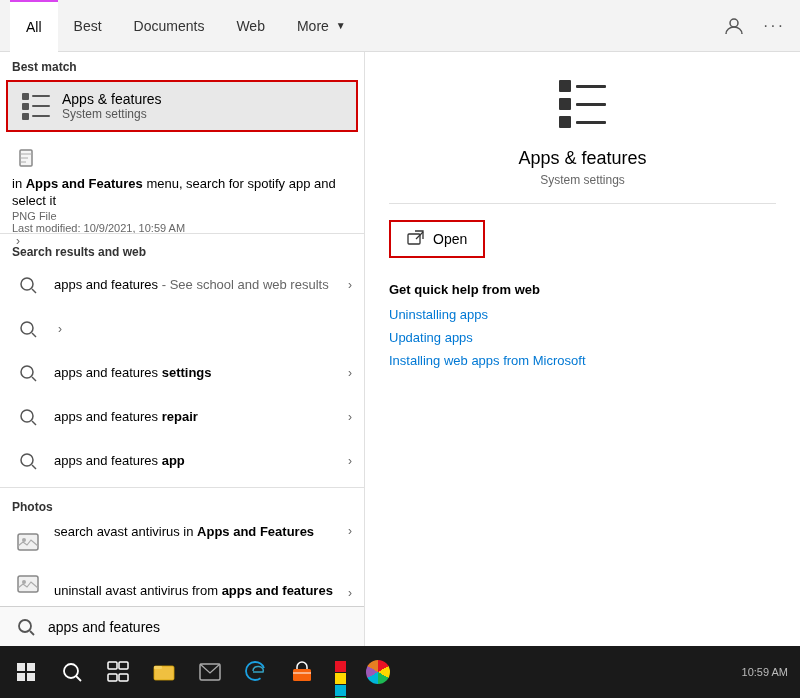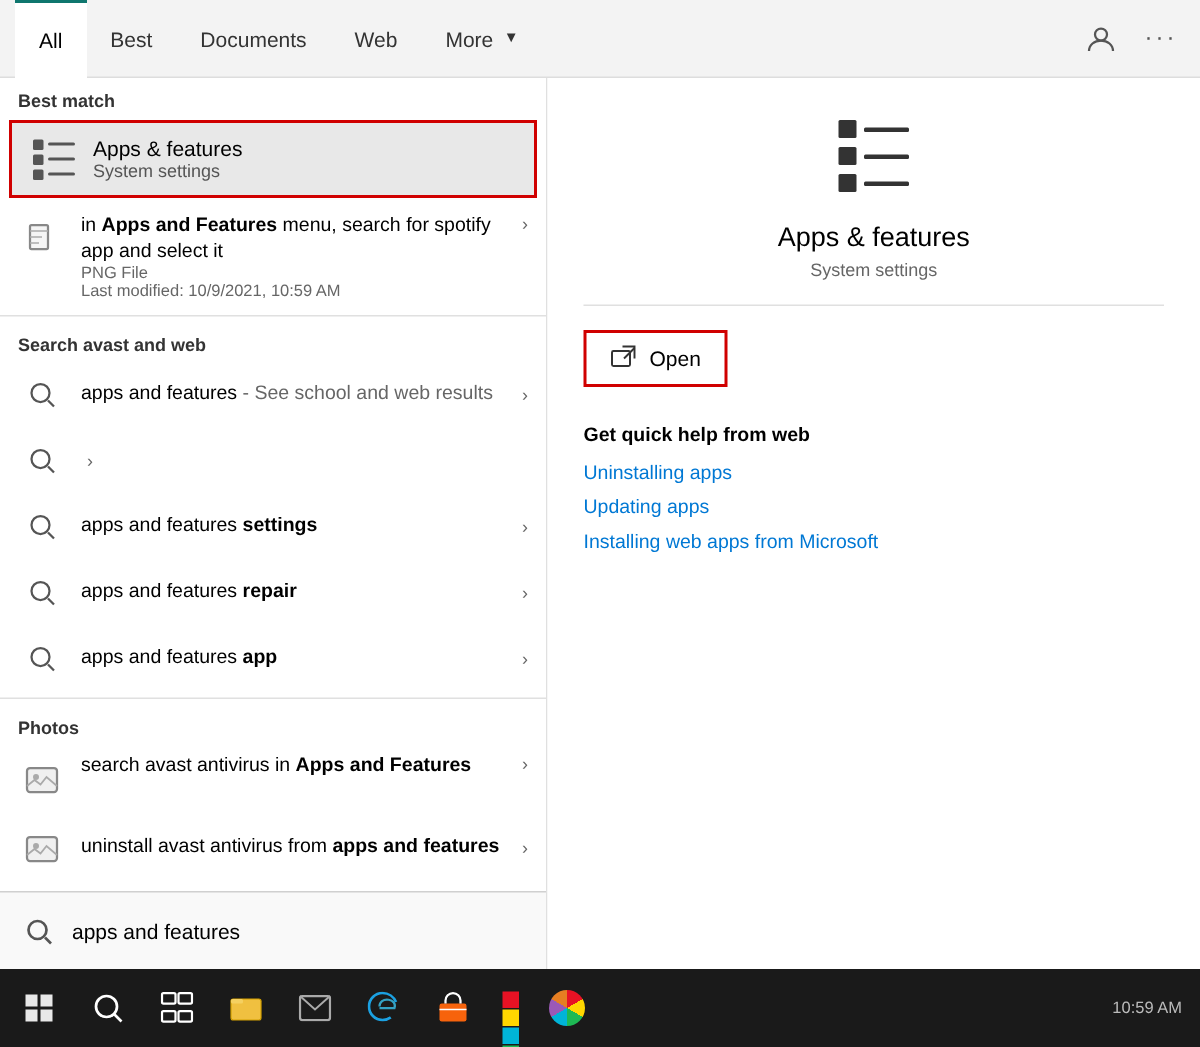--- a/index.html
+++ b/index.html
@@ -35,21 +35,21 @@
       height: 52px;
       display: flex;
       align-items: center;
       cursor: pointer;
       font-size: 14px;
       color: #333;
       position: relative;
     }
     .tab.active {
       background: #fff;
-      border-top: 2px solid #0f766e;
+      border-top: 2px solid #d946ef;
       color: #000;
     }
     .tab-more {
       display: flex;
       align-items: center;
       gap: 4px;
     }
     .tabs-right {
       margin-left: auto;
       display: flex;
@@ -398,40 +398,40 @@
               <div class="icon-line"></div>
             </div>
           </div>
         </div>
         <div class="best-match-text">
           <span class="best-match-title">Apps &amp; features</span>
           <span class="best-match-sub">System settings</span>
         </div>
       </div>
 
-      <div class="list-item" style="align-items: flex-start; padding-top: 8px;">
+      <div class="list-item" style="align-items: flex-start; padding-top: 8px; flex-direction: column;">
         <div class="list-item-icon" style="margin-top:2px;">
           <svg width="24" height="24" viewBox="0 0 24 24" fill="none">
             <rect x="4" y="2" width="12" height="16" rx="1" stroke="#888" stroke-width="1.5" fill="#f5f5f5"></rect>
             <path d="M4 6h12M4 10h8M4 14h6" stroke="#aaa" stroke-width="1"></path>
           </svg>
         </div>
         <div class="list-item-content">
           <div class="list-item-title">
             in <strong>Apps and Features</strong> menu, search for spotify app and select it
           </div>
           <div class="list-item-sub">PNG File</div>
           <div class="list-item-sub">Last modified: 10/9/2021, 10:59 AM</div>
         </div>
         <div class="list-item-chevron">›</div>
       </div>
 
       <div class="divider"></div>
 
-      <div class="section-label search-school-section">Search avast and web</div>
+      <div class="section-label search-school-section">Search results and web</div>
 
       <div class="list-item">
         <div class="list-item-icon">
           <svg width="20" height="20" viewBox="0 0 20 20" fill="none">
             <circle cx="9" cy="9" r="6" stroke="#555" stroke-width="1.5" fill="none"></circle>
             <line x1="14" y1="14" x2="18" y2="18" stroke="#555" stroke-width="1.5"></line>
           </svg>
         </div>
         <div class="list-item-content">
           <div class="list-item-title">
@@ -509,21 +509,21 @@
           </svg>
         </div>
         <div class="list-item-content">
           <div class="list-item-title">
             search avast antivirus in <strong>Apps and Features</strong>
           </div>
         </div>
         <div class="list-item-chevron">›</div>
       </div>
 
-      <div class="list-item" style="align-items: center; padding-top:6px;">
+      <div class="list-item" style="align-items: flex-end; padding-top:6px;">
         <div class="list-item-icon" style="margin-top:2px;">
           <svg width="24" height="24" viewBox="0 0 24 24" fill="none">
             <rect x="2" y="4" width="20" height="16" rx="2" stroke="#888" stroke-width="1.5" fill="#f0f0f0"></rect>
             <circle cx="8" cy="10" r="2" fill="#aaa"></circle>
             <path d="M2 16l5-4 4 3 4-5 7 6" stroke="#aaa" stroke-width="1.2" fill="none"></path>
           </svg>
         </div>
         <div class="list-item-content">
           <div class="list-item-title">
             uninstall avast antivirus from <strong>apps and features</strong>

